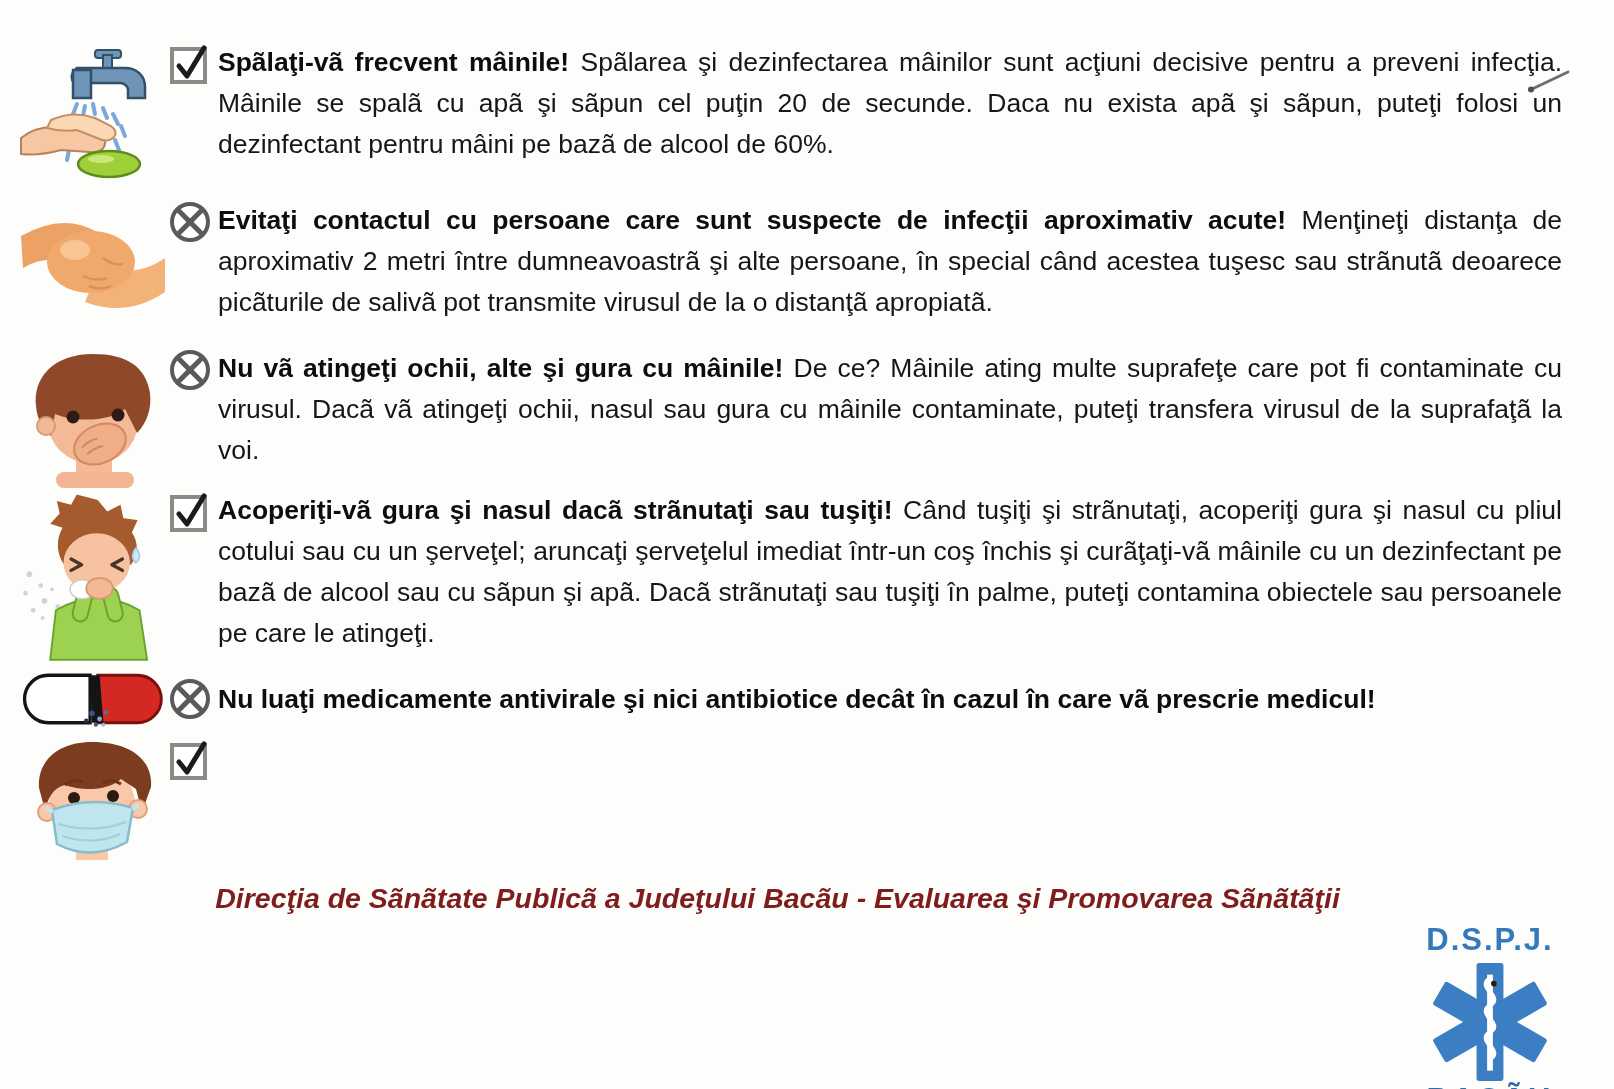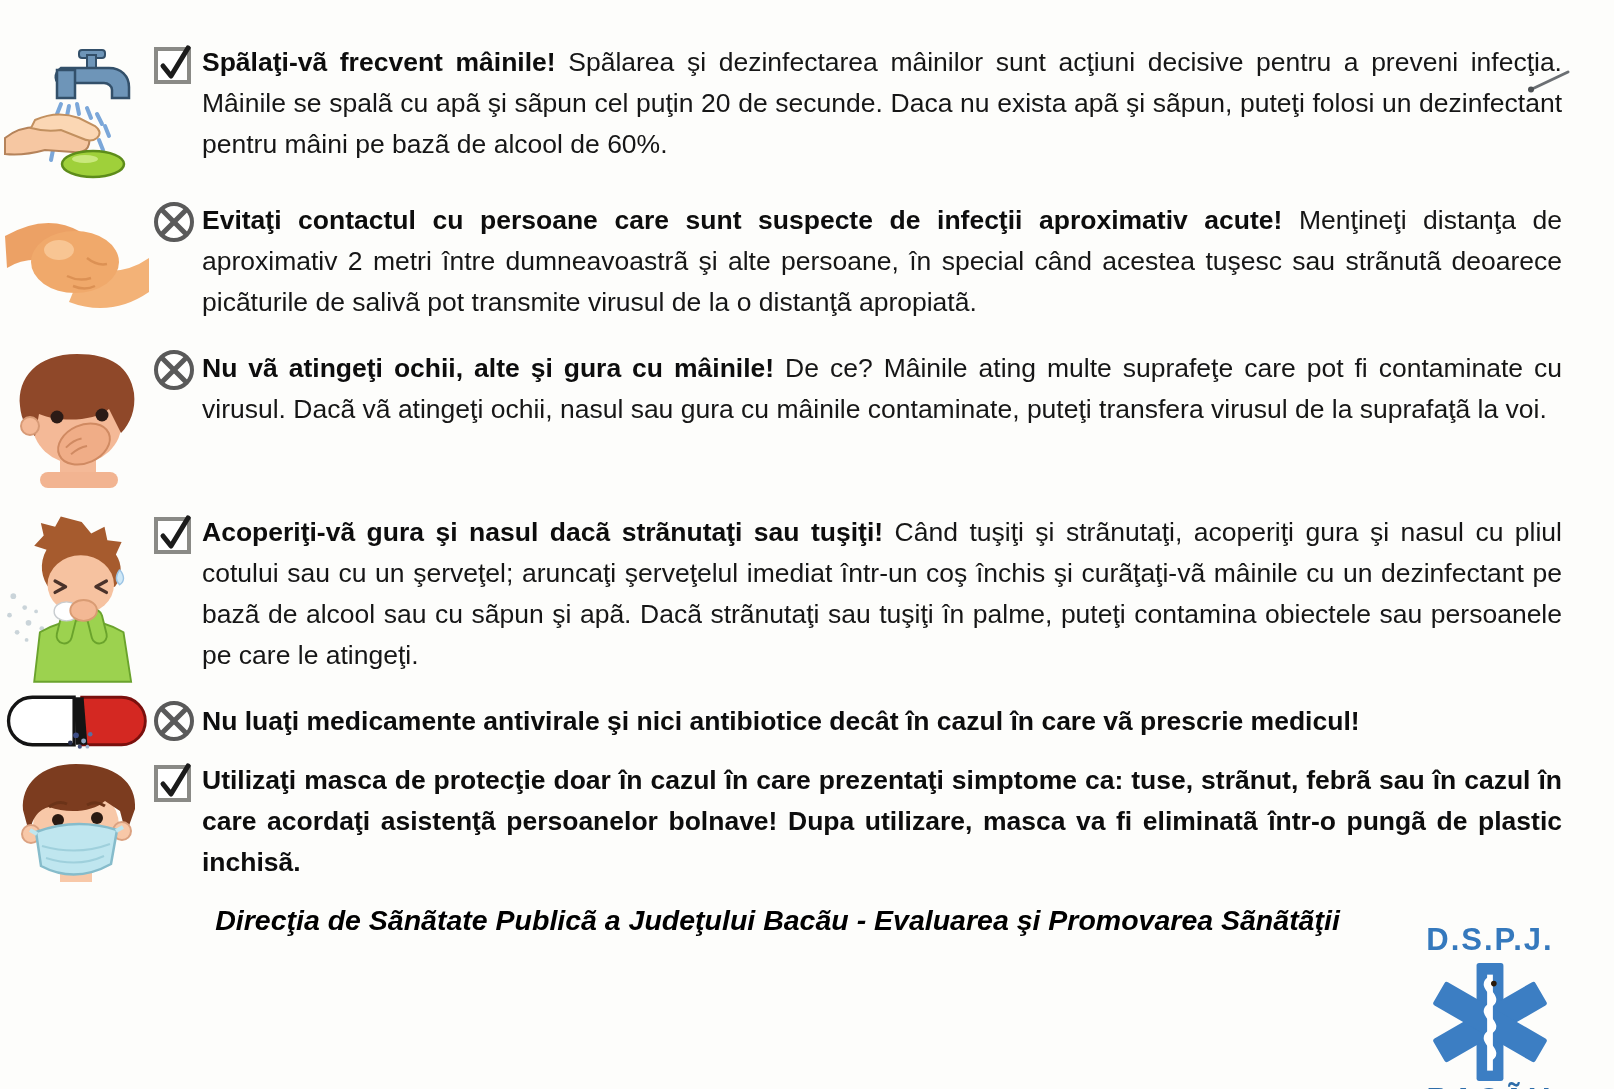--- a/index.html
+++ b/index.html
@@ -16,21 +16,21 @@
     margin:30px 0 0 0;
     text-align:center;
     font-size:41px;
     font-weight:bold;
     font-style:italic;
     letter-spacing:1px;
     color:#111;
   }
   .row{
     display:flex;
-    padding-left:0;
+    padding-left:16px;
   }
   .fig{
     width:152px;
     flex-shrink:0;
     display:flex;
     justify-content:center;
     align-items:flex-start;
   }
   .content{
     flex:1;
@@ -51,30 +51,30 @@
     margin:0;
     font-size:26.5px;
     line-height:41px;
     text-align:justify;
     color:#161616;
   }
   .lead{font-weight:bold;color:#0d0d0d;}
   .r1{margin-top:42px;}
   .r2{margin-top:16px;}
   .r3{margin-top:20px;}
-  .r4{margin-top:24px;}
+  .r4{margin-top:2px;}
   .r5{margin-top:2px;}
   .r6{margin-top:8px;}
   .footer{
     margin-top:12px;
     text-align:center;
     font-size:28.5px;
     font-weight:bold;
     font-style:italic;
-    color:#000000;
+    color:#7f1d1d;
     padding-right:59px;
   }
   .logo{
     position:absolute;
     right:26px;
     top:880px;
     width:196px;
     display:flex;
     flex-direction:column;
     align-items:center;
@@ -272,21 +272,20 @@
         <path d="M36,86 q36,10 68,-2 M40,98 q32,10 58,-2" fill="none" stroke="#9fd0dc" stroke-width="2"></path>
         <line x1="31" y1="74" x2="24" y2="70" stroke="#bfe6ef" stroke-width="4"></line>
         <line x1="110" y1="71" x2="117" y2="67" stroke="#bfe6ef" stroke-width="4"></line>
       </svg>
     </div>
     <div class="content">
       <svg class="marker" viewBox="0 0 44 44">
         <rect x="4" y="7" width="33" height="33" fill="#ffffff" stroke="#8a8a86" stroke-width="4"></rect>
         <path d="M11 24 L19 34 L36 6" fill="none" stroke="#1b1b1b" stroke-width="5" stroke-linecap="round" stroke-linejoin="round"></path>
       </svg>
-      <p class="para"><span class="lead">Utilizaţi masca de protecţie doar în cazul în care prezentaţi simptome ca: tuse, strãnut, febrã sau în cazul în care acordaţi asistenţã persoanelor bolnave! Dupa utilizare, masca va fi eliminatã într-o pungã de plastic inchisã.</span><span></span></p>
     </div>
   </div>
 
   <div class="footer">Direcţia de Sãnãtate Publicã a Judeţului Bacãu - Evaluarea şi Promovarea Sãnãtãţii</div>
 
   <div class="logo">
     <div class="logo-top">D.S.P.J.</div>
     <svg width="130" height="128" viewBox="0 0 100 100">
       <g fill="#3c7ec3">
         <rect x="39.5" y="4" width="21" height="92" rx="2"></rect>

